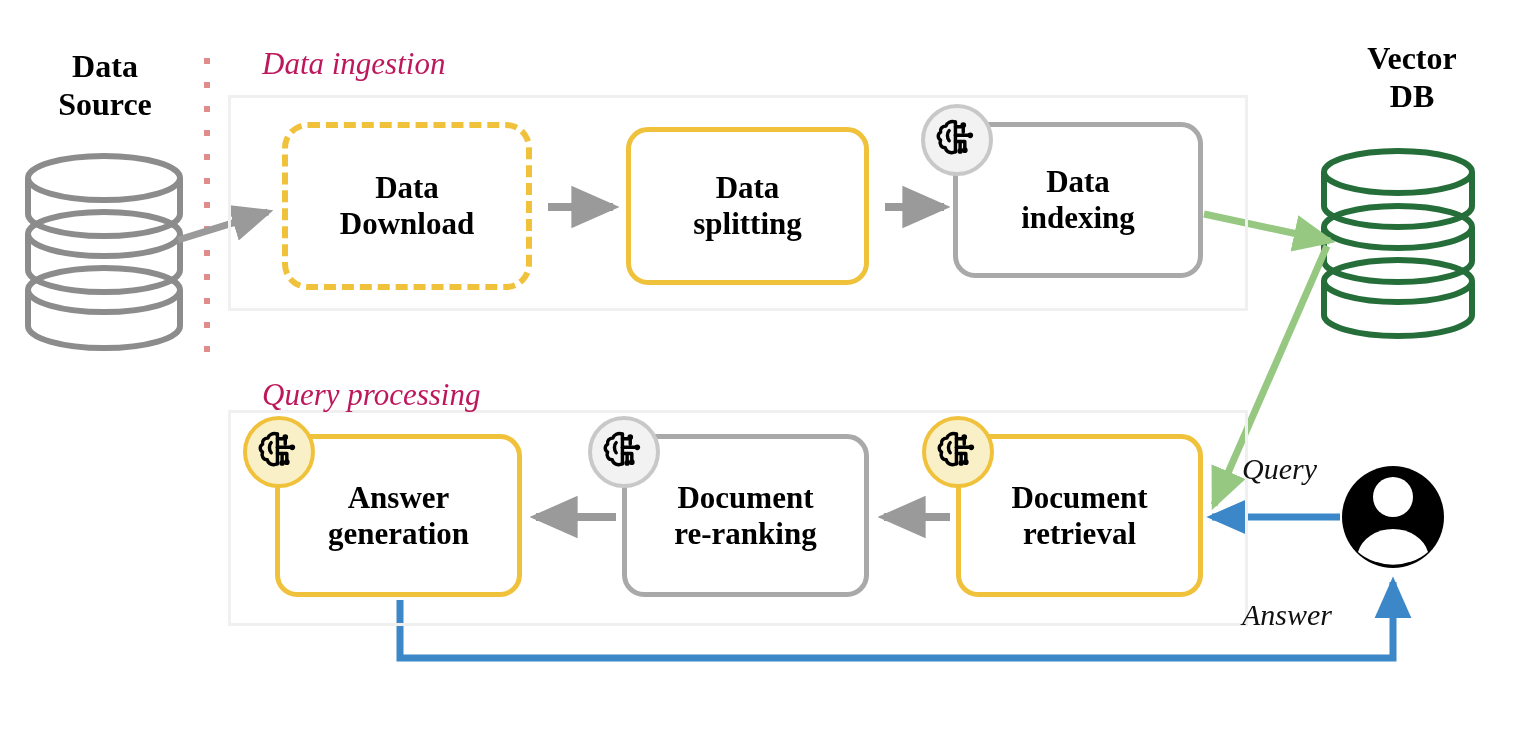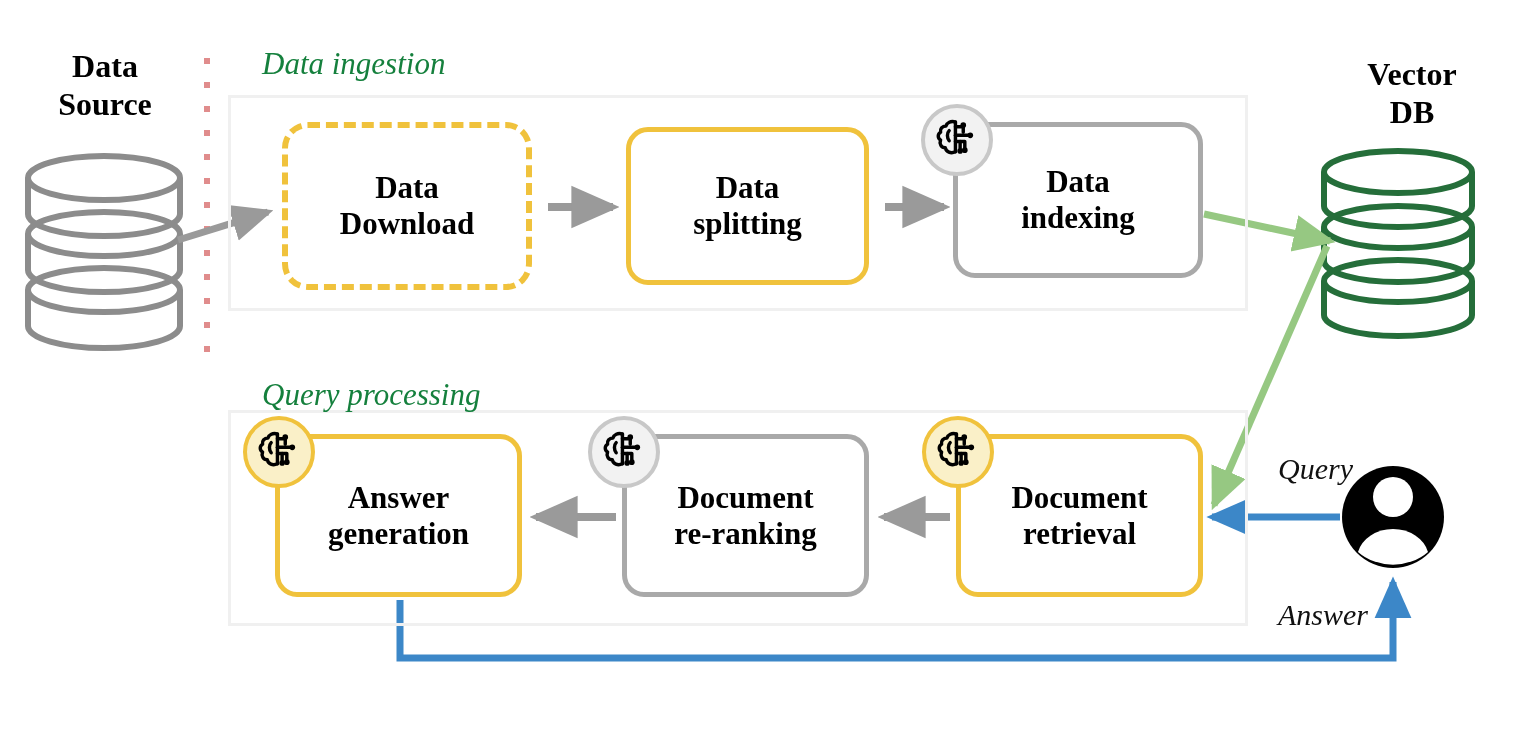--- a/index.html
+++ b/index.html
@@ -28,39 +28,39 @@
     background: transparent;
     box-sizing: border-box;
   }
   #panel-ingestion { left: 228px; top: 95px; width: 1020px; height: 216px; }
   #panel-query     { left: 228px; top: 410px; width: 1020px; height: 216px; }
 
   .panel-title {
     position: absolute;
     font-style: italic;
     font-size: 31px;
-    color: #15803d;
+    color: #be185d;
     white-space: nowrap;
     font-family: "Liberation Serif", "DejaVu Serif", serif;
   }
   #title-ingestion { left: 262px; top: 46px; }
   #title-query     { left: 262px; top: 358px; margin-top: 19px; }
 
   
   .heading {
     position: absolute;
     font-weight: bold;
     font-size: 32px;
     line-height: 1.18;
     color: #000000;
     text-align: center;
     font-family: "Liberation Serif", "DejaVu Serif", serif;
   }
   #heading-data-source { left: 20px; top: 48px; width: 170px; }
-  #heading-vector-db   { left: 1322px; top: 56px; width: 180px; }
+  #heading-vector-db   { left: 1322px; top: 40px; width: 180px; }
 
   
   .box {
     position: absolute;
     box-sizing: border-box;
     border-radius: 22px;
     background: #ffffff;
     display: flex; align-items: center; justify-content: center;
     text-align: center;
     font-weight: bold;
@@ -102,21 +102,20 @@
   #brain-doc-retrieval    { left: 922px; top: 416px; }
 
   
   .edge-label {
     position: absolute;
     font-style: italic;
     font-size: 30px;
     color: #111111;
     white-space: nowrap;
     font-family: "Liberation Serif", "DejaVu Serif", serif;
-    margin-left: 36px;
   }
   #label-query  { left: 1242px; top: 452px; }
   #label-answer { left: 1242px; top: 598px; }
 </style>
 </head>
 <body>
 
 <div id="canvas">
 
   <svg class="svg-layer" viewBox="0 0 1514 738">

